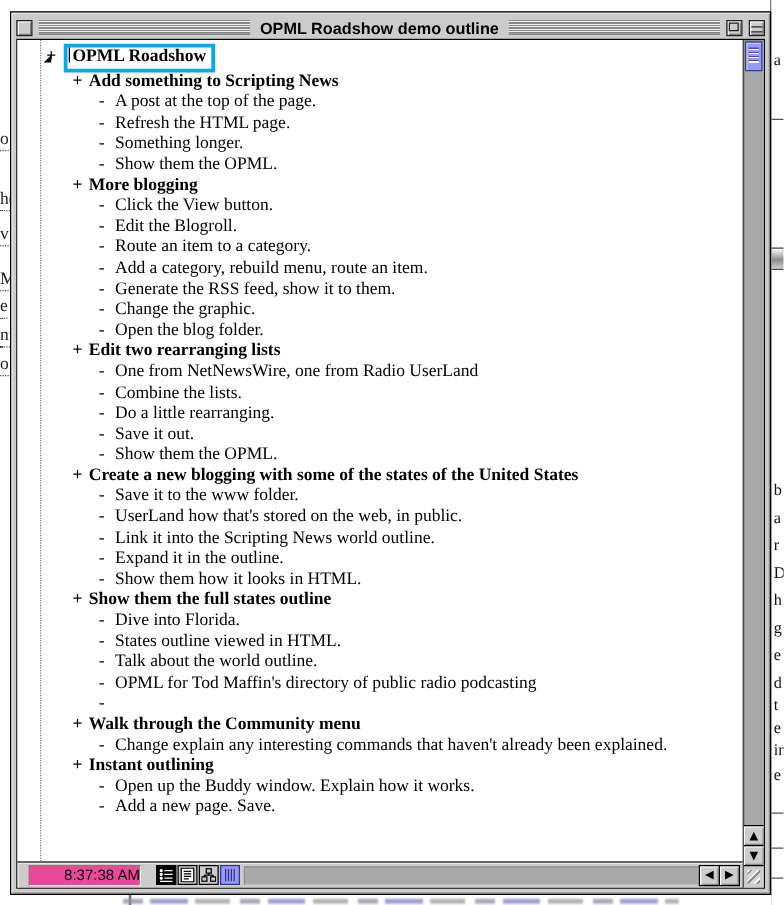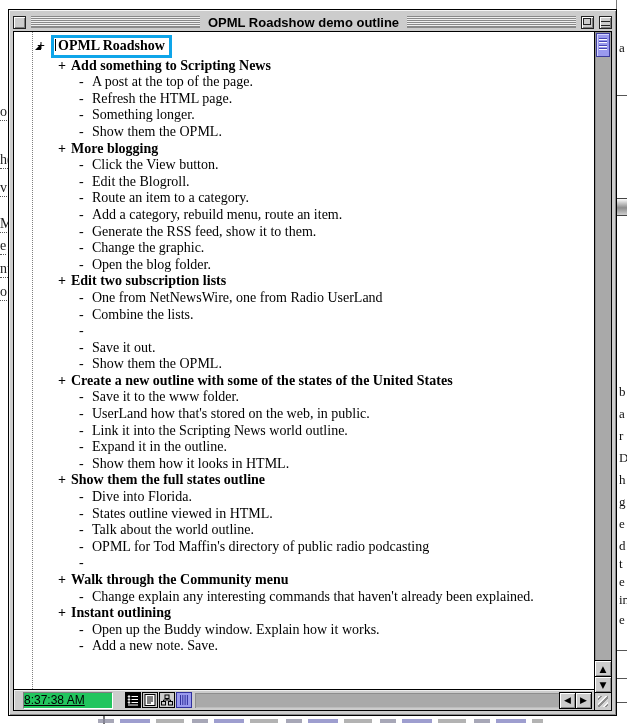--- a/index.html
+++ b/index.html
@@ -60,23 +60,23 @@
      background:repeating-linear-gradient(to bottom,#4646b4 0 1px,rgba(255,255,255,.95) 1px 2px,transparent 2px 3.4px); }
   .sbtn { height:15px; border-top:1px solid #000; background:#ccc; box-shadow: inset 1px 1px 0 #fff, inset -1px -1px 0 #8a8a8a;
      display:flex; align-items:center; justify-content:center; font:9px "DejaVu Sans", sans-serif; color:#000; cursor:default; }
   .grip { height:17px; border-top:1px solid #000; background:#ccc; position:relative; }
   .grip::after { content:""; position:absolute; left:3px; top:3px; right:3px; bottom:3px;
      background:repeating-linear-gradient(135deg,#f6f6f6 0 1.5px,#8f8f8f 1.5px 3px,#d6d6d6 3px 5.5px); }
 
   
   .footer { grid-column:1; grid-row:2; border-top:1px solid #000; background:#ccc;
      box-shadow: inset 1px 1px 0 #eee; display:flex; align-items:center; }
-  .time-panel { width:88px; margin-left:9px; height:15px; background:#22c55e;
+  .time-panel { width:88px; margin-left:9px; height:15px; background:#ec4899;
      border:1px solid; border-color:#7d7d7d #fff #fff #7d7d7d;
-     font:12px "Liberation Sans", sans-serif; text-align:left; line-height:15px; color:#000;text-decoration:underline; }
+     font:12px "Liberation Sans", sans-serif; text-align:right; line-height:15px; color:#000; }
   .view-icons { display:flex; margin-left:12px; gap:1px; }
   .ficon { width:16px; height:16px; background:#ccc; border:1px solid #000; box-sizing:border-box;
      display:flex; align-items:center; justify-content:center; }
   .ficon.inverted { background:#000; }
   .ficon.selected { background:#9a9aee; border-color:#30309c; }
   .htrack { flex:1; height:15px; margin:0 0 0 3px; background:#a9a9a9; box-shadow: inset 1px 1px 0 #8e8e8e, inset 0 -1px 0 #bdbdbd; }
   .hbtn { width:15px; height:15px; border:1px solid #000; border-left-width:0; background:#ccc;
      box-shadow: inset 1px 1px 0 #fff, inset -1px -1px 0 #8a8a8a;
      font:9px "DejaVu Sans", sans-serif; text-align:center; line-height:15px; color:#000; }
   .hbtn.first { border-left-width:1px; }
@@ -191,44 +191,45 @@
           <div class="row level-2">
             <span class="marker">-</span>
             <span class="label">Change the graphic.</span>
           </div>
           <div class="row level-2">
             <span class="marker">-</span>
             <span class="label">Open the blog folder.</span>
           </div>
           <div class="row level-1">
             <span class="marker">+</span>
-            <span class="label">Edit two subscription lists</span>
+            <span class="label">Edit two rearranging lists</span>
           </div>
           <div class="row level-2">
             <span class="marker">-</span>
             <span class="label">One from NetNewsWire, one from Radio UserLand</span>
           </div>
           <div class="row level-2">
             <span class="marker">-</span>
             <span class="label">Combine the lists.</span>
           </div>
           <div class="row level-2">
             <span class="marker">-</span>
+            <span class="label">Do a little rearranging.</span>
           </div>
           <div class="row level-2">
             <span class="marker">-</span>
             <span class="label">Save it out.</span>
           </div>
           <div class="row level-2">
             <span class="marker">-</span>
             <span class="label">Show them the OPML.</span>
           </div>
           <div class="row level-1">
             <span class="marker">+</span>
-            <span class="label">Create a new outline with some of the states of the United States</span>
+            <span class="label">Create a new blogging with some of the states of the United States</span>
           </div>
           <div class="row level-2">
             <span class="marker">-</span>
             <span class="label">Save it to the www folder.</span>
           </div>
           <div class="row level-2">
             <span class="marker">-</span>
             <span class="label">UserLand how that's stored on the web, in public.</span>
           </div>
           <div class="row level-2">
@@ -277,21 +278,21 @@
           <div class="row level-1">
             <span class="marker">+</span>
             <span class="label">Instant outlining</span>
           </div>
           <div class="row level-2">
             <span class="marker">-</span>
             <span class="label">Open up the Buddy window. Explain how it works.</span>
           </div>
           <div class="row level-2">
             <span class="marker">-</span>
-            <span class="label">Add a new note. Save.</span>
+            <span class="label">Add a new page. Save.</span>
           </div>
         </div>
     </div>
 
     <div class="vscroll">
       <div class="vtrack">
         <div class="vthumb"></div>
       </div>
       <div class="sbtn">
           <span>▲</span>

